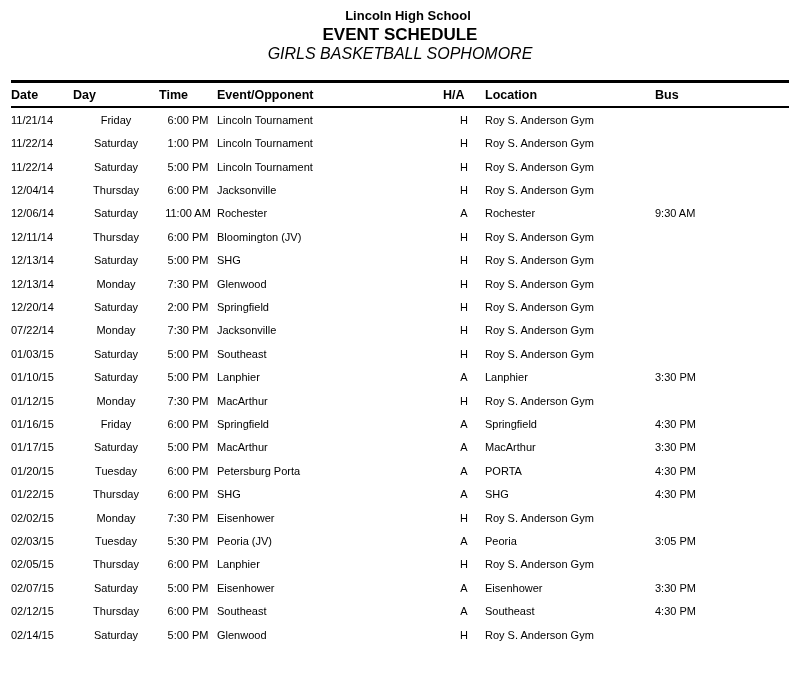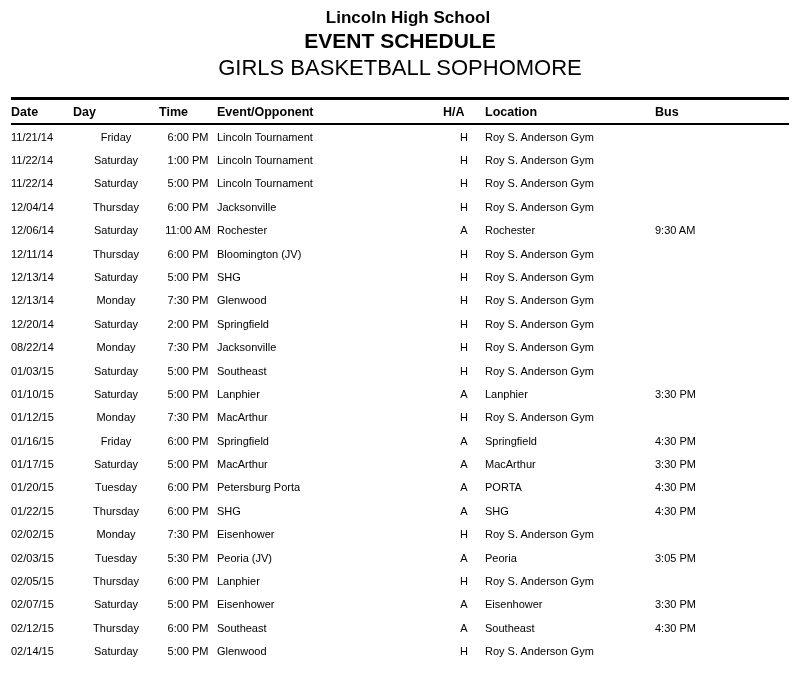--- a/index.html
+++ b/index.html
@@ -14,39 +14,40 @@
     height: 698px;
     overflow: hidden;
     background: #ffffff;
     box-sizing: border-box;
   }
   .doc-header {
     text-align: center;
     padding-top: 8px;
   }
   .school-name {
-    font-size: 17px;
+    font-size: 13px;
     font-weight: bold;
     line-height: 1.2;
     padding-left: 16px;
   }
   .doc-title {
-    font-size: 21px;
+    font-size: 17px;
     font-weight: bold;
     line-height: 1.25;
   }
   .season {
     font-size: 13px;
     font-weight: bold;
     font-style: italic;
     margin-top: 11px;
     line-height: 1.2;
   }
   .team {
-    font-size: 22px;
+    font-size: 16px;
+    font-style: italic;
     line-height: 1.15;
     margin-bottom: 17px;
   }
   table.schedule {
     border-collapse: collapse;
     table-layout: fixed;
     width: 778px;
     margin: 16px 11px;
     border-top: 3px solid #000000;
   }
@@ -201,21 +202,21 @@
         <tr>
           <td class="col-date">12/20/14</td>
           <td class="col-day">Saturday</td>
           <td class="col-time">2:00 PM</td>
           <td class="col-event">Springfield</td>
           <td class="col-ha">H</td>
           <td class="col-location">Roy S. Anderson Gym</td>
           <td class="col-bus"></td>
         </tr>
         <tr>
-          <td class="col-date">08/22/14</td>
+          <td class="col-date">07/22/14</td>
           <td class="col-day">Monday</td>
           <td class="col-time">7:30 PM</td>
           <td class="col-event">Jacksonville</td>
           <td class="col-ha">H</td>
           <td class="col-location">Roy S. Anderson Gym</td>
           <td class="col-bus"></td>
         </tr>
         <tr>
           <td class="col-date">01/03/15</td>
           <td class="col-day">Saturday</td>

